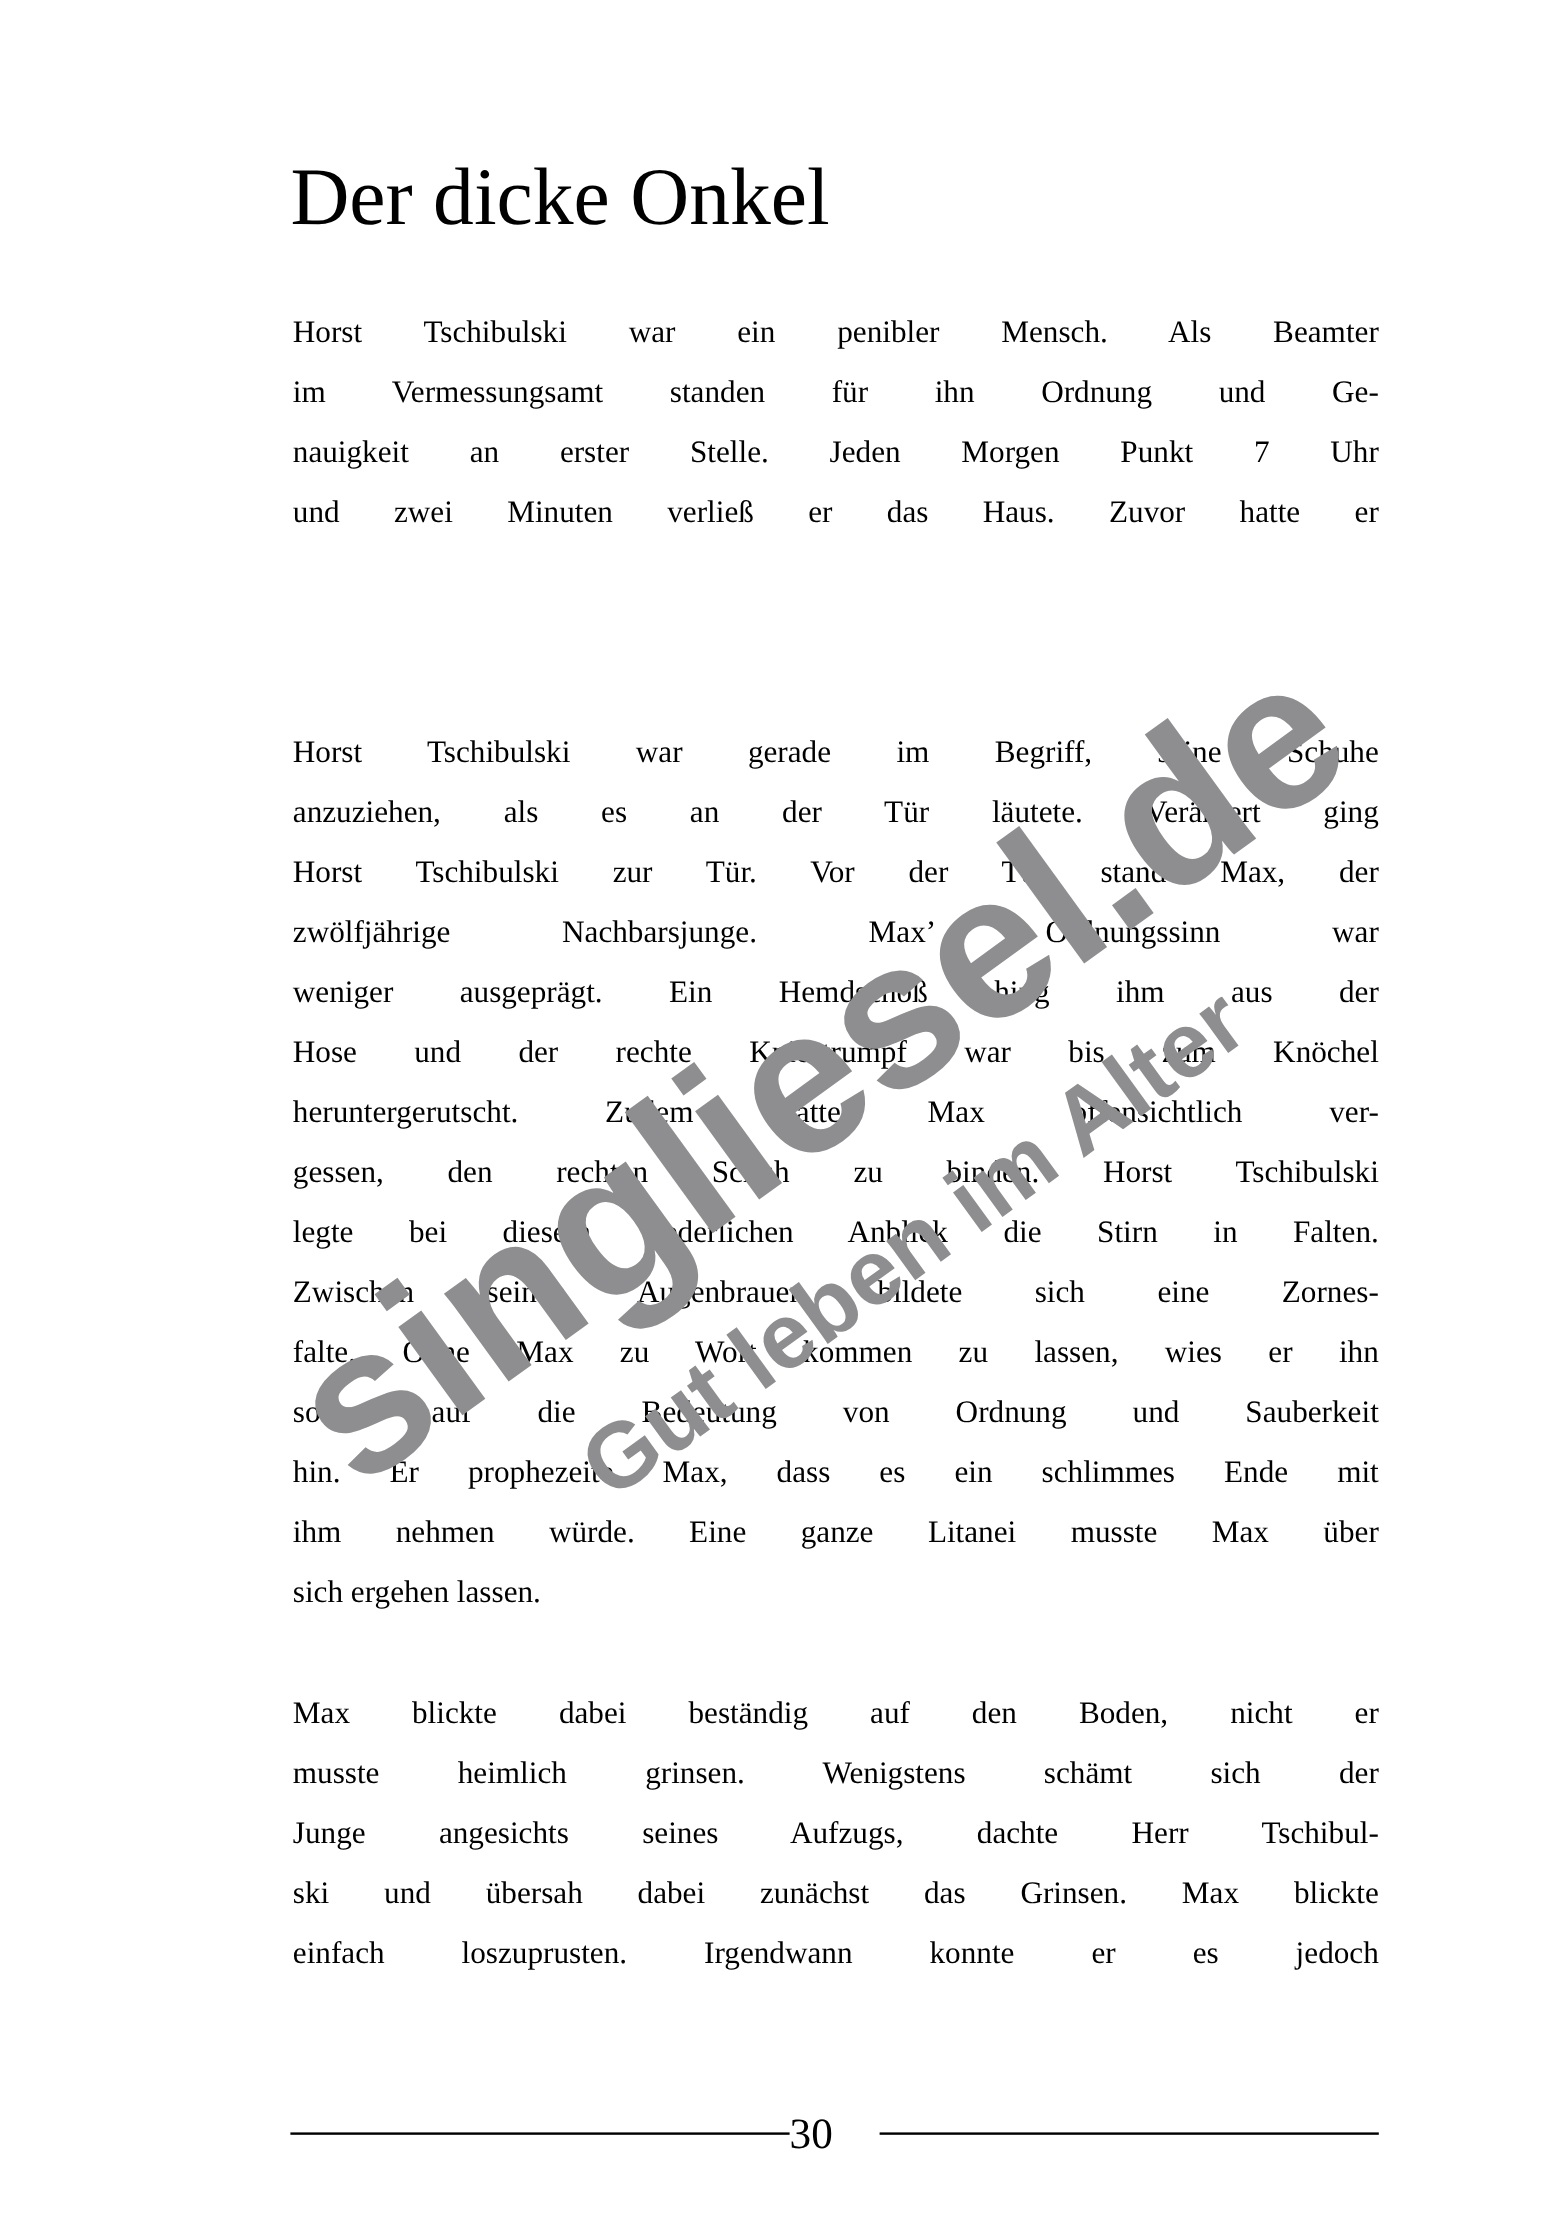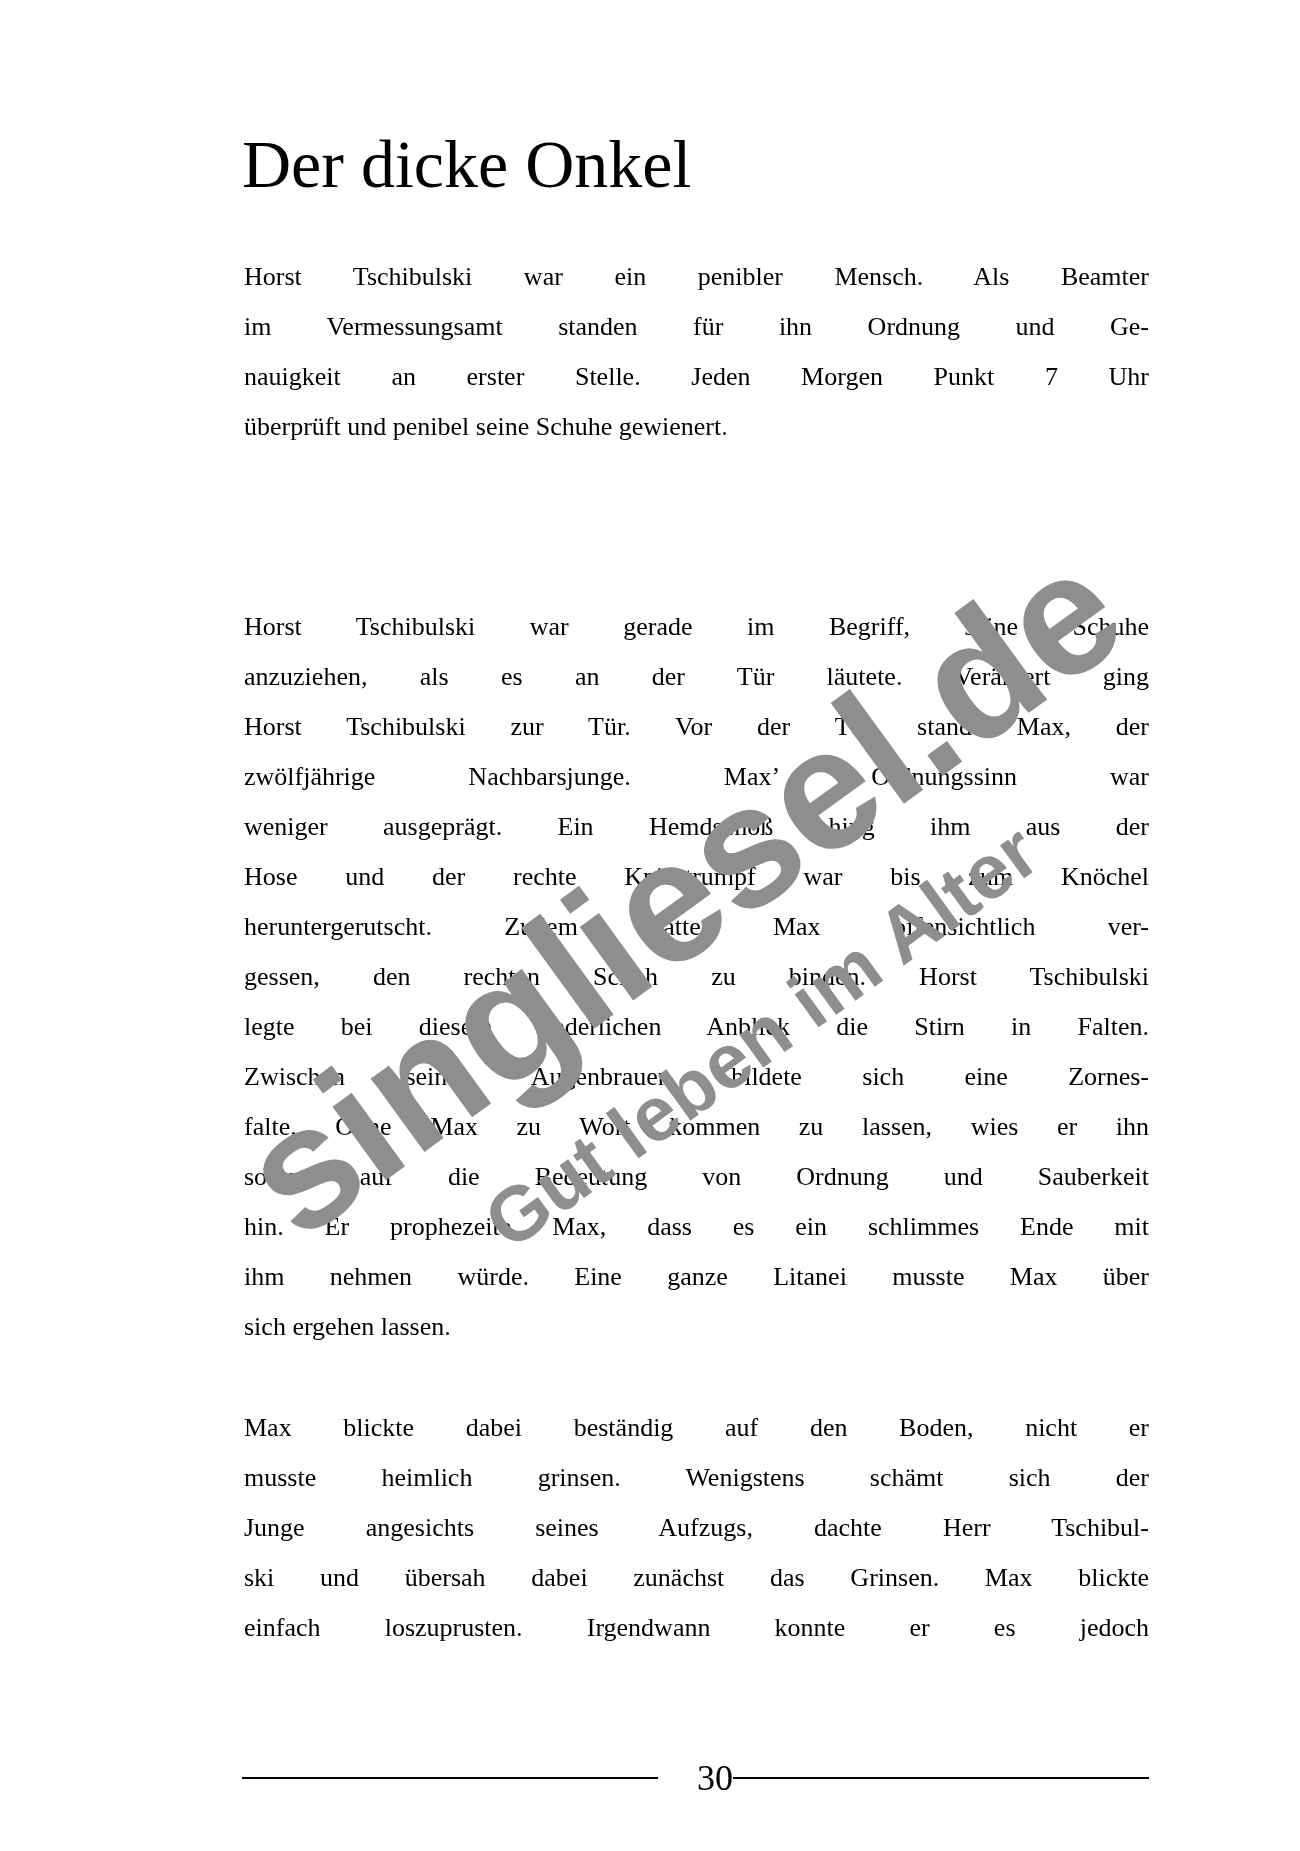--- a/index.html
+++ b/index.html
@@ -14,21 +14,21 @@
   .line {
     display: block; height: 50px; line-height: 50px;
     font-family: "Liberation Serif", serif; font-size: 26px; color: #000;
     text-align: justify; text-align-last: justify; white-space: nowrap; overflow: visible;
   }
   .line.last { text-align-last: left; }
   .footer-rule { position: absolute; top: 1761px; height: 2px; background: #000; }
   .footer-rule.left { left: 196px; width: 416px; }
   .footer-rule.right { left: 687px; width: 416px; }
   .page-number {
-    position: absolute; left: 612px; width: 75px; top: 1740px; text-align: right;
+    position: absolute; left: 612px; width: 75px; top: 1740px; text-align: left;
     font-family: "Liberation Serif", serif; font-size: 36px; line-height: 44px; color: #000;
   }
   .watermark {
     position: absolute; font-family: "Liberation Sans", sans-serif; font-weight: bold;
     color: #8e8e90; white-space: nowrap; transform-origin: 50% 50%; text-align: center;
     pointer-events: none;
   }
   .wm-main { left: 122px; top: 785px; width: 1000px; height: 200px; line-height: 200px; font-size: 172px; transform: rotate(-36deg); }
   .wm-sub { left: 365px; top: 975px; width: 700px; height: 90px; line-height: 90px; font-size: 77px; transform: rotate(-36deg); }
 </style>
@@ -36,21 +36,21 @@
 <body>
 
 <div class="page">
 
   <h1 class="title">Der dicke Onkel</h1>
 
   <div class="para" style="top:236px;">
     <span class="line">Horst Tschibulski war ein penibler Mensch. Als Beamter</span>
     <span class="line">im Vermessungsamt standen für ihn Ordnung und Ge-</span>
     <span class="line">nauigkeit an erster Stelle. Jeden Morgen Punkt 7 Uhr</span>
-    <span class="line last">überprüft und penibel seine Schuhe gewienert.</span>
+    <span class="line">und zwei Minuten verließ er das Haus. Zuvor hatte er</span>
   </div>
 
   <div class="para" style="top:586px;">
     <span class="line">Horst Tschibulski war gerade im Begriff, seine Schuhe</span>
     <span class="line">anzuziehen, als es an der Tür läutete. Verärgert ging</span>
     <span class="line">Horst Tschibulski zur Tür. Vor der Tür stand Max, der</span>
     <span class="line">zwölfjährige Nachbarsjunge. Max’ Ordnungssinn war</span>
     <span class="line">weniger ausgeprägt. Ein Hemdschoß hing ihm aus der</span>
     <span class="line">Hose und der rechte Kniestrumpf war bis zum Knöchel</span>
     <span class="line">heruntergerutscht. Zudem hatte Max offensichtlich ver-</span>

